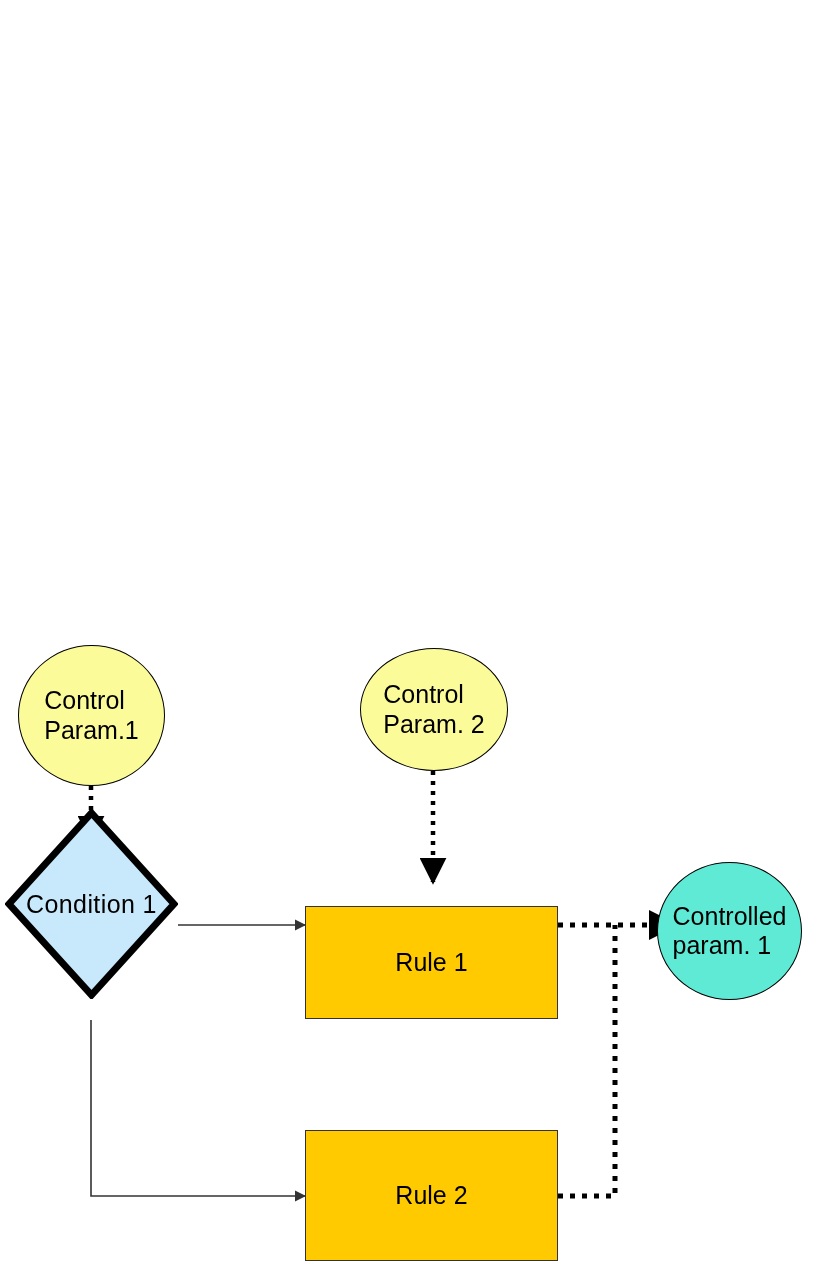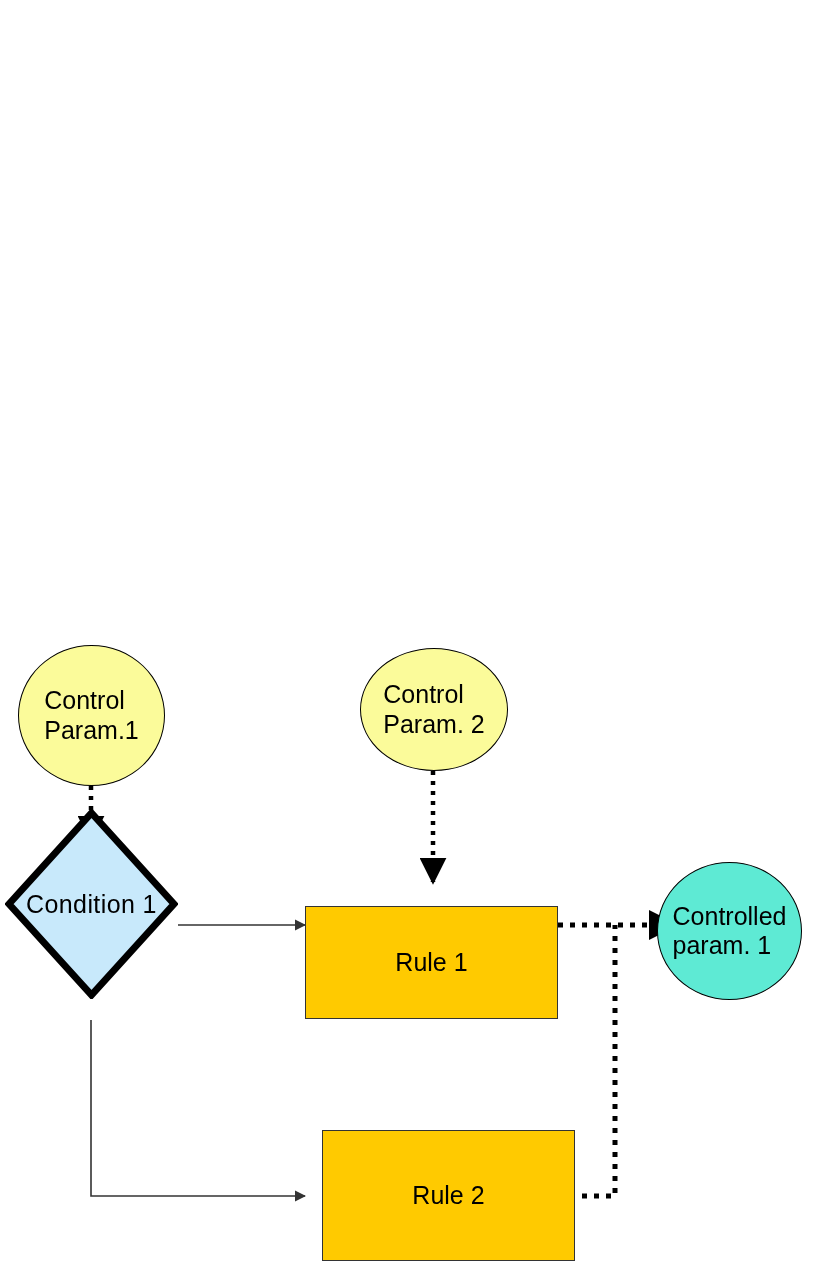--- a/index.html
+++ b/index.html
@@ -113,18 +113,18 @@
 
   <div class="diamond-wrap" style="left:5px; top:809px; width:173px; height:190px;">
     <svg class="diamond-shape" width="173" height="190" viewBox="0 0 173 190" xmlns="http://www.w3.org/2000/svg">
       <polygon points="86.5,4 169,95 86.5,186 4,95" fill="#C8E9FB" stroke="#000000" stroke-width="7" stroke-linejoin="miter"></polygon>
     </svg>
     <div class="diamond-label">Condition 1</div>
   </div>
 
   <div class="node rect" style="left:305px; top:882px; width:253px; height:113px; background:#FFCA00;margin-top:24px;">Rule 1</div>
 
-  <div class="node rect" style="left:305px; top:1130px; width:253px; height:131px; background:#FFCA00;margin-left:17px;">Rule 2</div>
+  <div class="node rect" style="left:305px; top:1130px; width:253px; height:131px; background:#FFCA00;">Rule 2</div>
 
   <div class="node ellipse" style="left:657px; top:862px; width:145px; height:138px; background:#5eead4;">Controlled
 param. 1</div>
 
 </div>
 
 </body></html>

